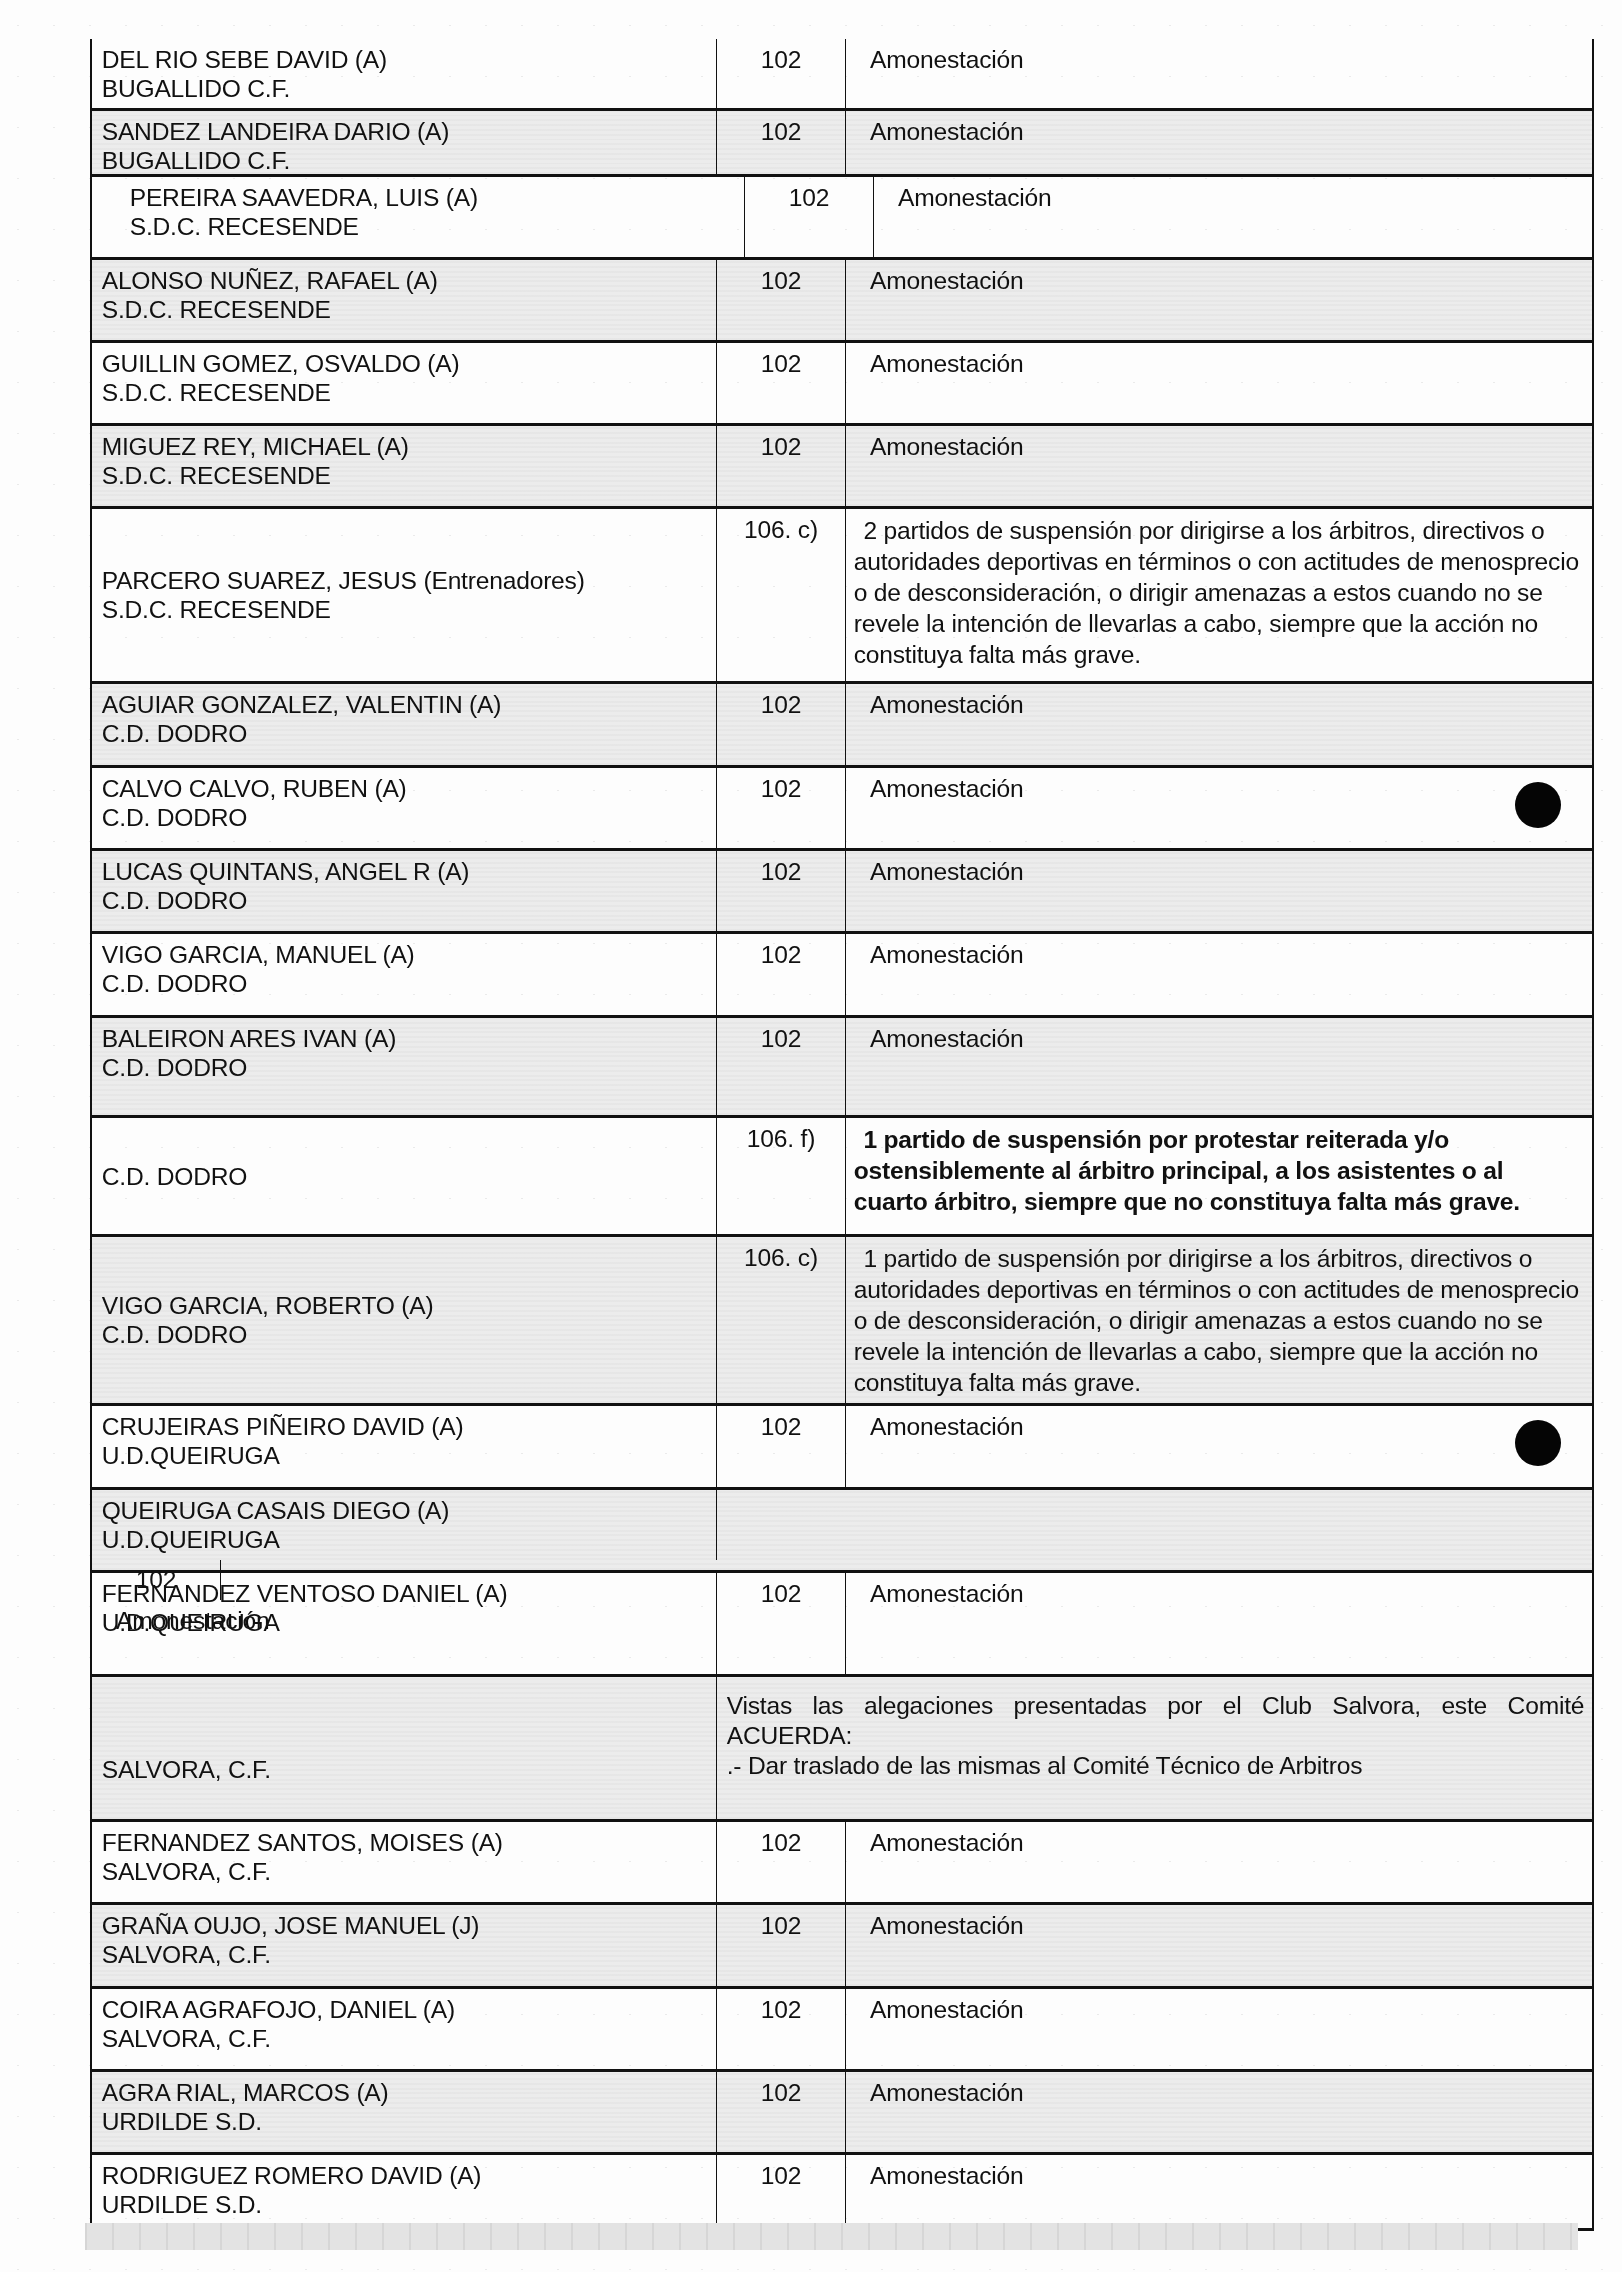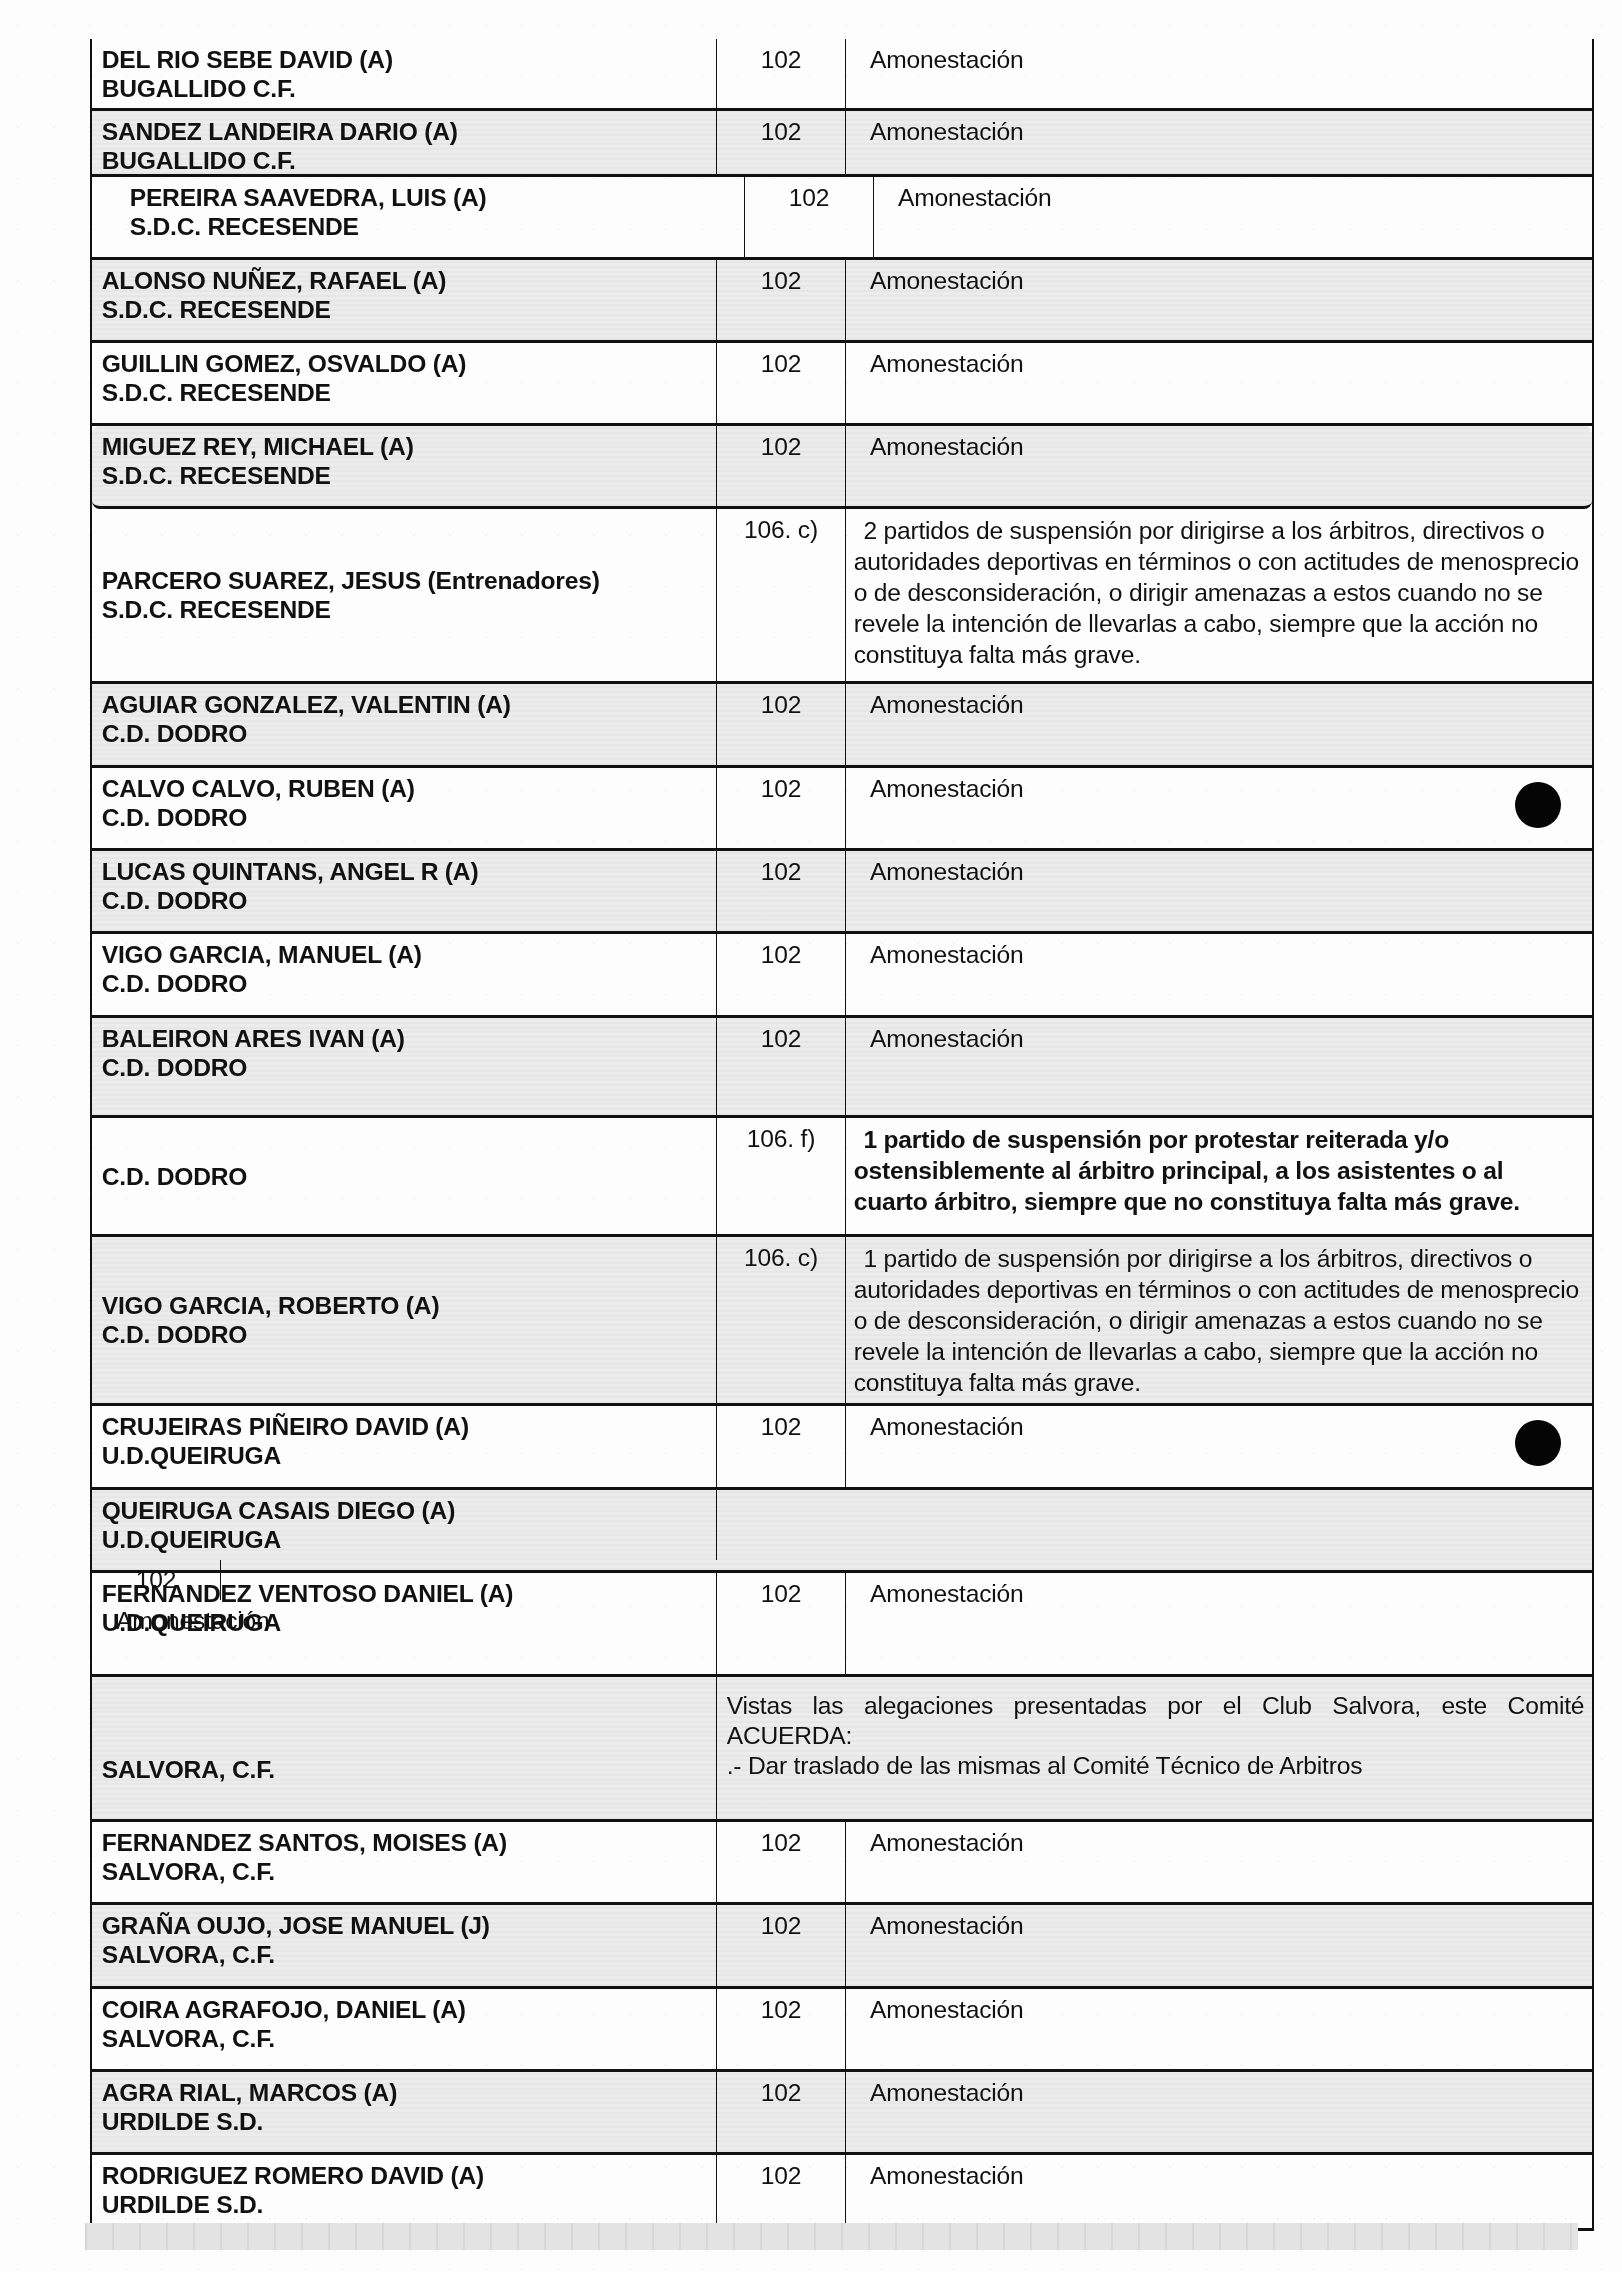--- a/index.html
+++ b/index.html
@@ -17,21 +17,21 @@
     border-left: 2.9px solid #111; border-right: 2.9px solid #111;
   }
   .row {
     position: relative; display: flex; border-bottom: 3.9px solid #111; box-sizing: border-box;
   }
   .row.shaded {
     background: #ececec;
     background-image: repeating-linear-gradient(0deg, rgba(0,0,0,0.025) 0 1.9px, transparent 1.9px 4.8px);
   }
   .cell { box-sizing: border-box; font-size: 24.6px; line-height: 29px; letter-spacing: -0.2px; }
-  .c-name { width: 625px; padding: 5.8px 7.7px 5.8px 9.7px; border-right: 1.9px solid #111; font-weight: bold; }
+  .c-name { width: 625px; padding: 5.8px 7.7px 5.8px 9.7px; border-right: 1.9px solid #111; }
   .c-code { width: 129px; padding: 5.8px 7.7px; text-align: center; border-right: 1.9px solid #111; }
   .c-sanc { flex: 1; padding: 5.8px 9.7px 5.8px 24px; position: relative; }
   .c-sanc.long { padding-left: 7.7px; padding-right: 9.7px; line-height: 31px; }
   .c-wide { flex: 1; padding: 13.5px 7.7px 5.8px 9.7px; text-align: justify; line-height: 30px; }
   .name-center { display: flex; flex-direction: column; justify-content: center; }
   .dot {
     position: absolute; right: 31px; top: 13.5px; width: 46px; height: 46px; border-radius: 50%; background: #050505;
   }
   .bottom-strip {
     position: absolute; left: 85px; top: 2223px; width: 1493px; height: 27px;
@@ -78,21 +78,21 @@
       <div class="cell c-sanc"><span>Amonestación</span></div>
     </div>
     <div class="row" style="height: 83px;">
       <div class="cell c-name">
         <div>GUILLIN GOMEZ, OSVALDO (A)</div>
         <div>S.D.C. RECESENDE</div>
       </div>
       <div class="cell c-code">102</div>
       <div class="cell c-sanc"><span>Amonestación</span></div>
     </div>
-    <div class="row shaded" style="height: 83px; border-radius: 8px;">
+    <div class="row shaded" style="height: 83px;">
       <div class="cell c-name">
         <div>MIGUEZ REY, MICHAEL (A)</div>
         <div>S.D.C. RECESENDE</div>
       </div>
       <div class="cell c-code">102</div>
       <div class="cell c-sanc"><span>Amonestación</span></div>
     </div>
     <div class="row" style="height: 175px;">
       <div class="cell c-name name-center">
         <div>PARCERO SUAREZ, JESUS (Entrenadores)</div>

